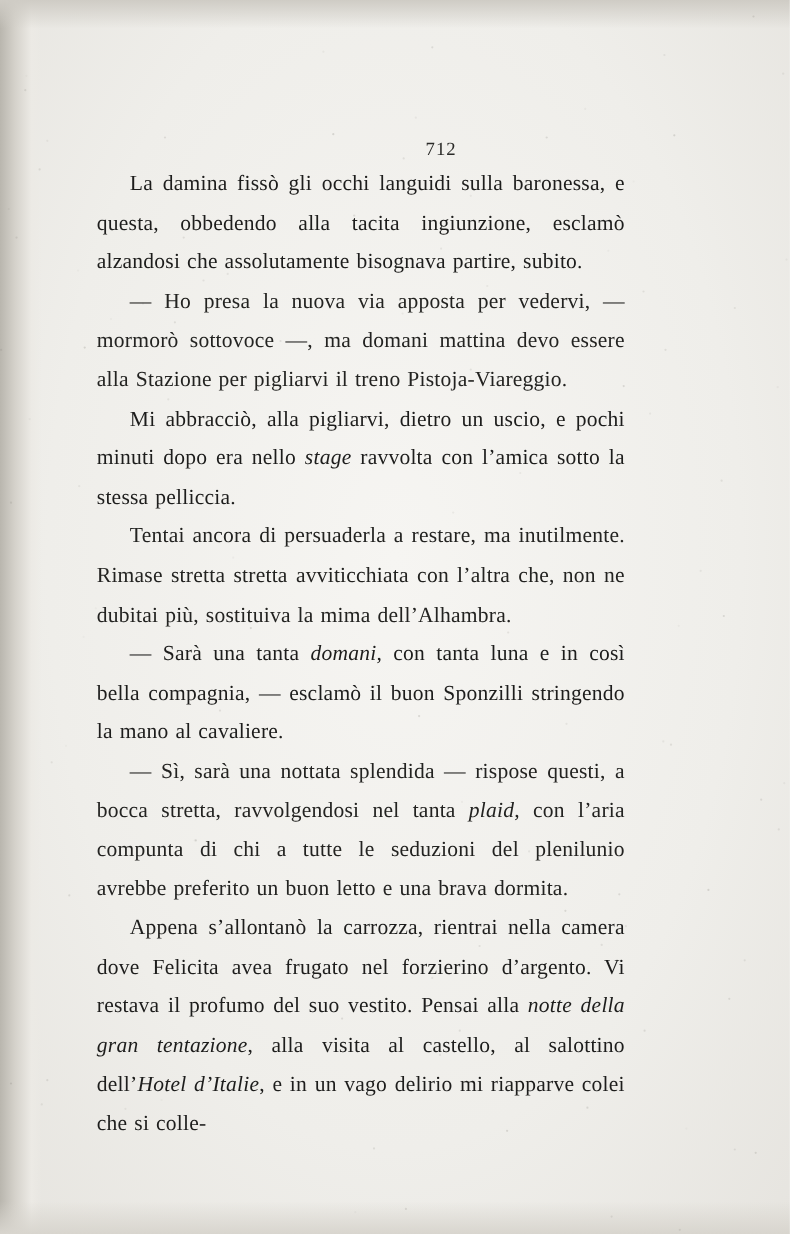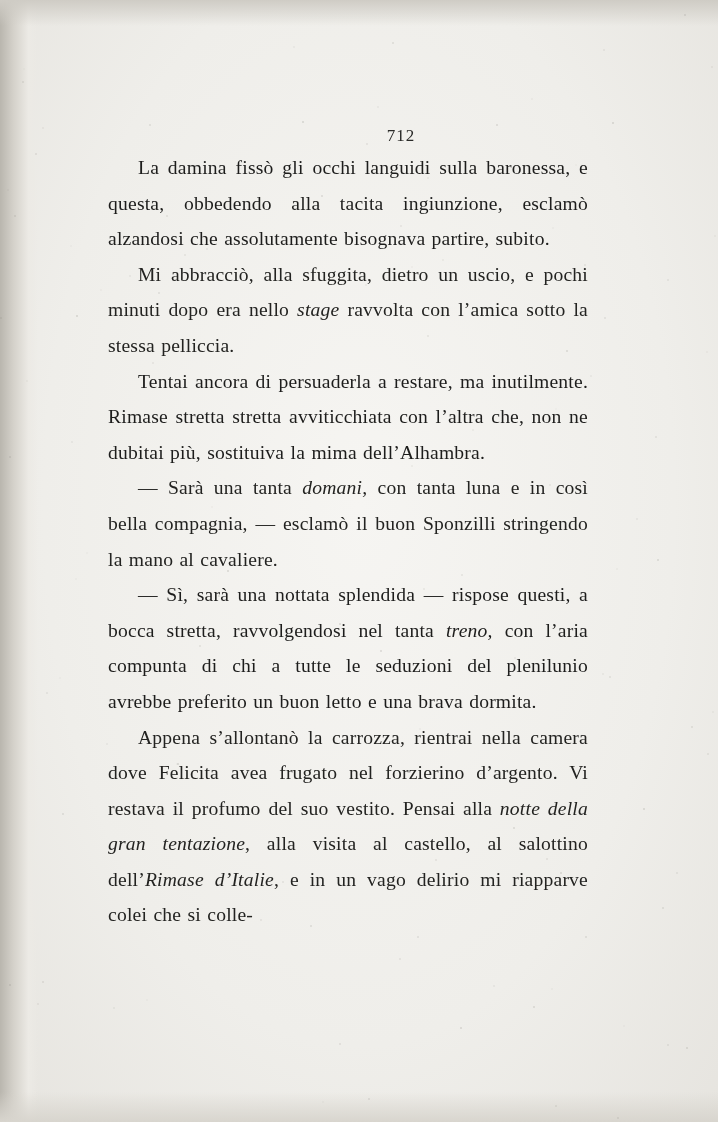--- a/index.html
+++ b/index.html
@@ -68,21 +68,21 @@
     padding-left: 84px;
     box-sizing: border-box;
     font-size: 17px;
     letter-spacing: 1px;
     color: #2a2a28;
   }
 
   #text-body {
     position: absolute;
     top: 150px;
-    left: 108px;
+    left: 88px;
     width: 480px;
     color: #1f1f1e;
     font-size: 19.6px;
     line-height: 35.6px;
     text-align: justify;
   }
 
   #text-body p {
     margin: 0;
     text-indent: 30px;
@@ -225,20 +225,21 @@
       <div class="speck" style="left: 76.404px; top: 314.99px; opacity: 0.55;"></div>
       <div class="speck" style="left: 617.281px; top: 1117.14px; opacity: 0.4;"></div>
       <div class="speck" style="left: 106.178px; top: 743.129px; opacity: 0.22;"></div>
       <div class="speck" style="left: 711.919px; top: 710.753px; opacity: 0.19;"></div>
     </div>
 
   <div id="page-number">712</div>
 
   <div id="text-body">
       <p><span>La damina fissò gli occhi languidi sulla baronessa, e questa, obbedendo alla tacita ingiunzione, esclamò alzandosi che assolutamente bisognava partire, subito.</span></p>
-      <p><span>Mi abbracciò, alla sfuggita, dietro un uscio, e pochi minuti dopo era nello </span><em>stage</em><span> ravvolta con l’amica sotto la stessa pelliccia.</span></p>
+      <p><span>— Ho presa la nuova via apposta per vedervi, — mormorò sottovoce —, ma domani mattina devo essere alla Stazione per pigliarvi il treno Pistoja-Viareggio.</span></p>
+      <p><span>Mi abbracciò, alla pigliarvi, dietro un uscio, e pochi minuti dopo era nello </span><em>stage</em><span> ravvolta con l’amica sotto la stessa pelliccia.</span></p>
       <p><span>Tentai ancora di persuaderla a restare, ma inutilmente. Rimase stretta stretta avviticchiata con l’altra che, non ne dubitai più, sostituiva la mima dell’Alhambra.</span></p>
       <p><span>— Sarà una tanta </span><em>domani,</em><span> con tanta luna e in così bella compagnia, — esclamò il buon Sponzilli stringendo la mano al cavaliere.</span></p>
-      <p><span>— Sì, sarà una nottata splendida — rispose questi, a bocca stretta, ravvolgendosi nel tanta </span><em>treno,</em><span> con l’aria compunta di chi a tutte le seduzioni del plenilunio avrebbe preferito un buon letto e una brava dormita.</span></p>
-      <p><span>Appena s’allontanò la carrozza, rientrai nella camera dove Felicita avea frugato nel forzierino d’argento. Vi restava il profumo del suo vestito. Pensai alla </span><em>notte della gran tentazione</em><span>, alla visita al castello, al salottino dell’</span><em>Rimase d’Italie</em><span>, e in un vago delirio mi riapparve colei che si colle-</span></p>
+      <p><span>— Sì, sarà una nottata splendida — rispose questi, a bocca stretta, ravvolgendosi nel tanta </span><em>plaid,</em><span> con l’aria compunta di chi a tutte le seduzioni del plenilunio avrebbe preferito un buon letto e una brava dormita.</span></p>
+      <p><span>Appena s’allontanò la carrozza, rientrai nella camera dove Felicita avea frugato nel forzierino d’argento. Vi restava il profumo del suo vestito. Pensai alla </span><em>notte della gran tentazione</em><span>, alla visita al castello, al salottino dell’</span><em>Hotel d’Italie</em><span>, e in un vago delirio mi riapparve colei che si colle-</span></p>
     </div>
 
 </div>
 
 </body></html>

